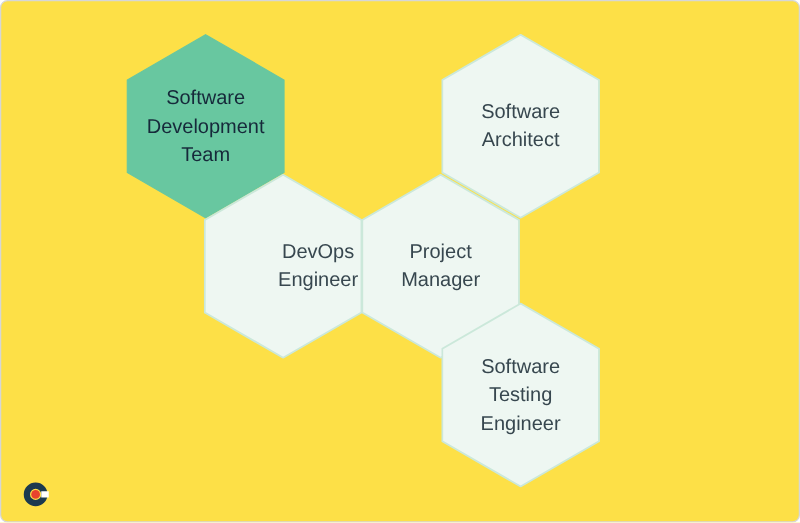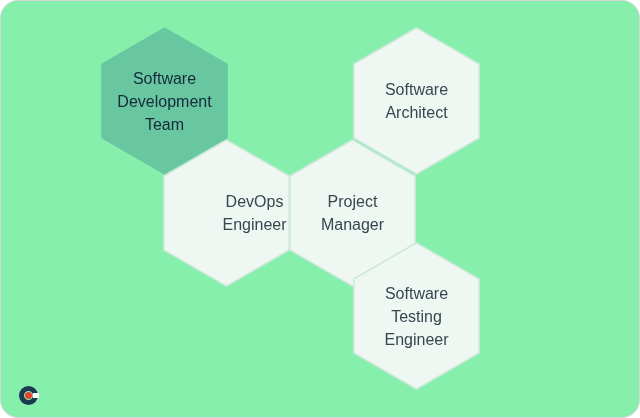--- a/index.html
+++ b/index.html
@@ -6,23 +6,23 @@
     margin: 0;
     padding: 0;
     background: #ffffff;
     font-family: "Liberation Sans", sans-serif;
   }
   .canvas {
     position: relative;
     width: 640px;
     height: 418px;
     box-sizing: border-box;
-    background: #86efac;
+    background: #fde047;
     border: 1px solid #d6d6d6;
-    border-radius: 18px;
+    border-radius: 6px;
     overflow: hidden;
   }
   .hex {
     position: absolute;
     width: 127px;
     height: 148px;
     display: flex;
     align-items: center;
     justify-content: center;
     text-align: center;

